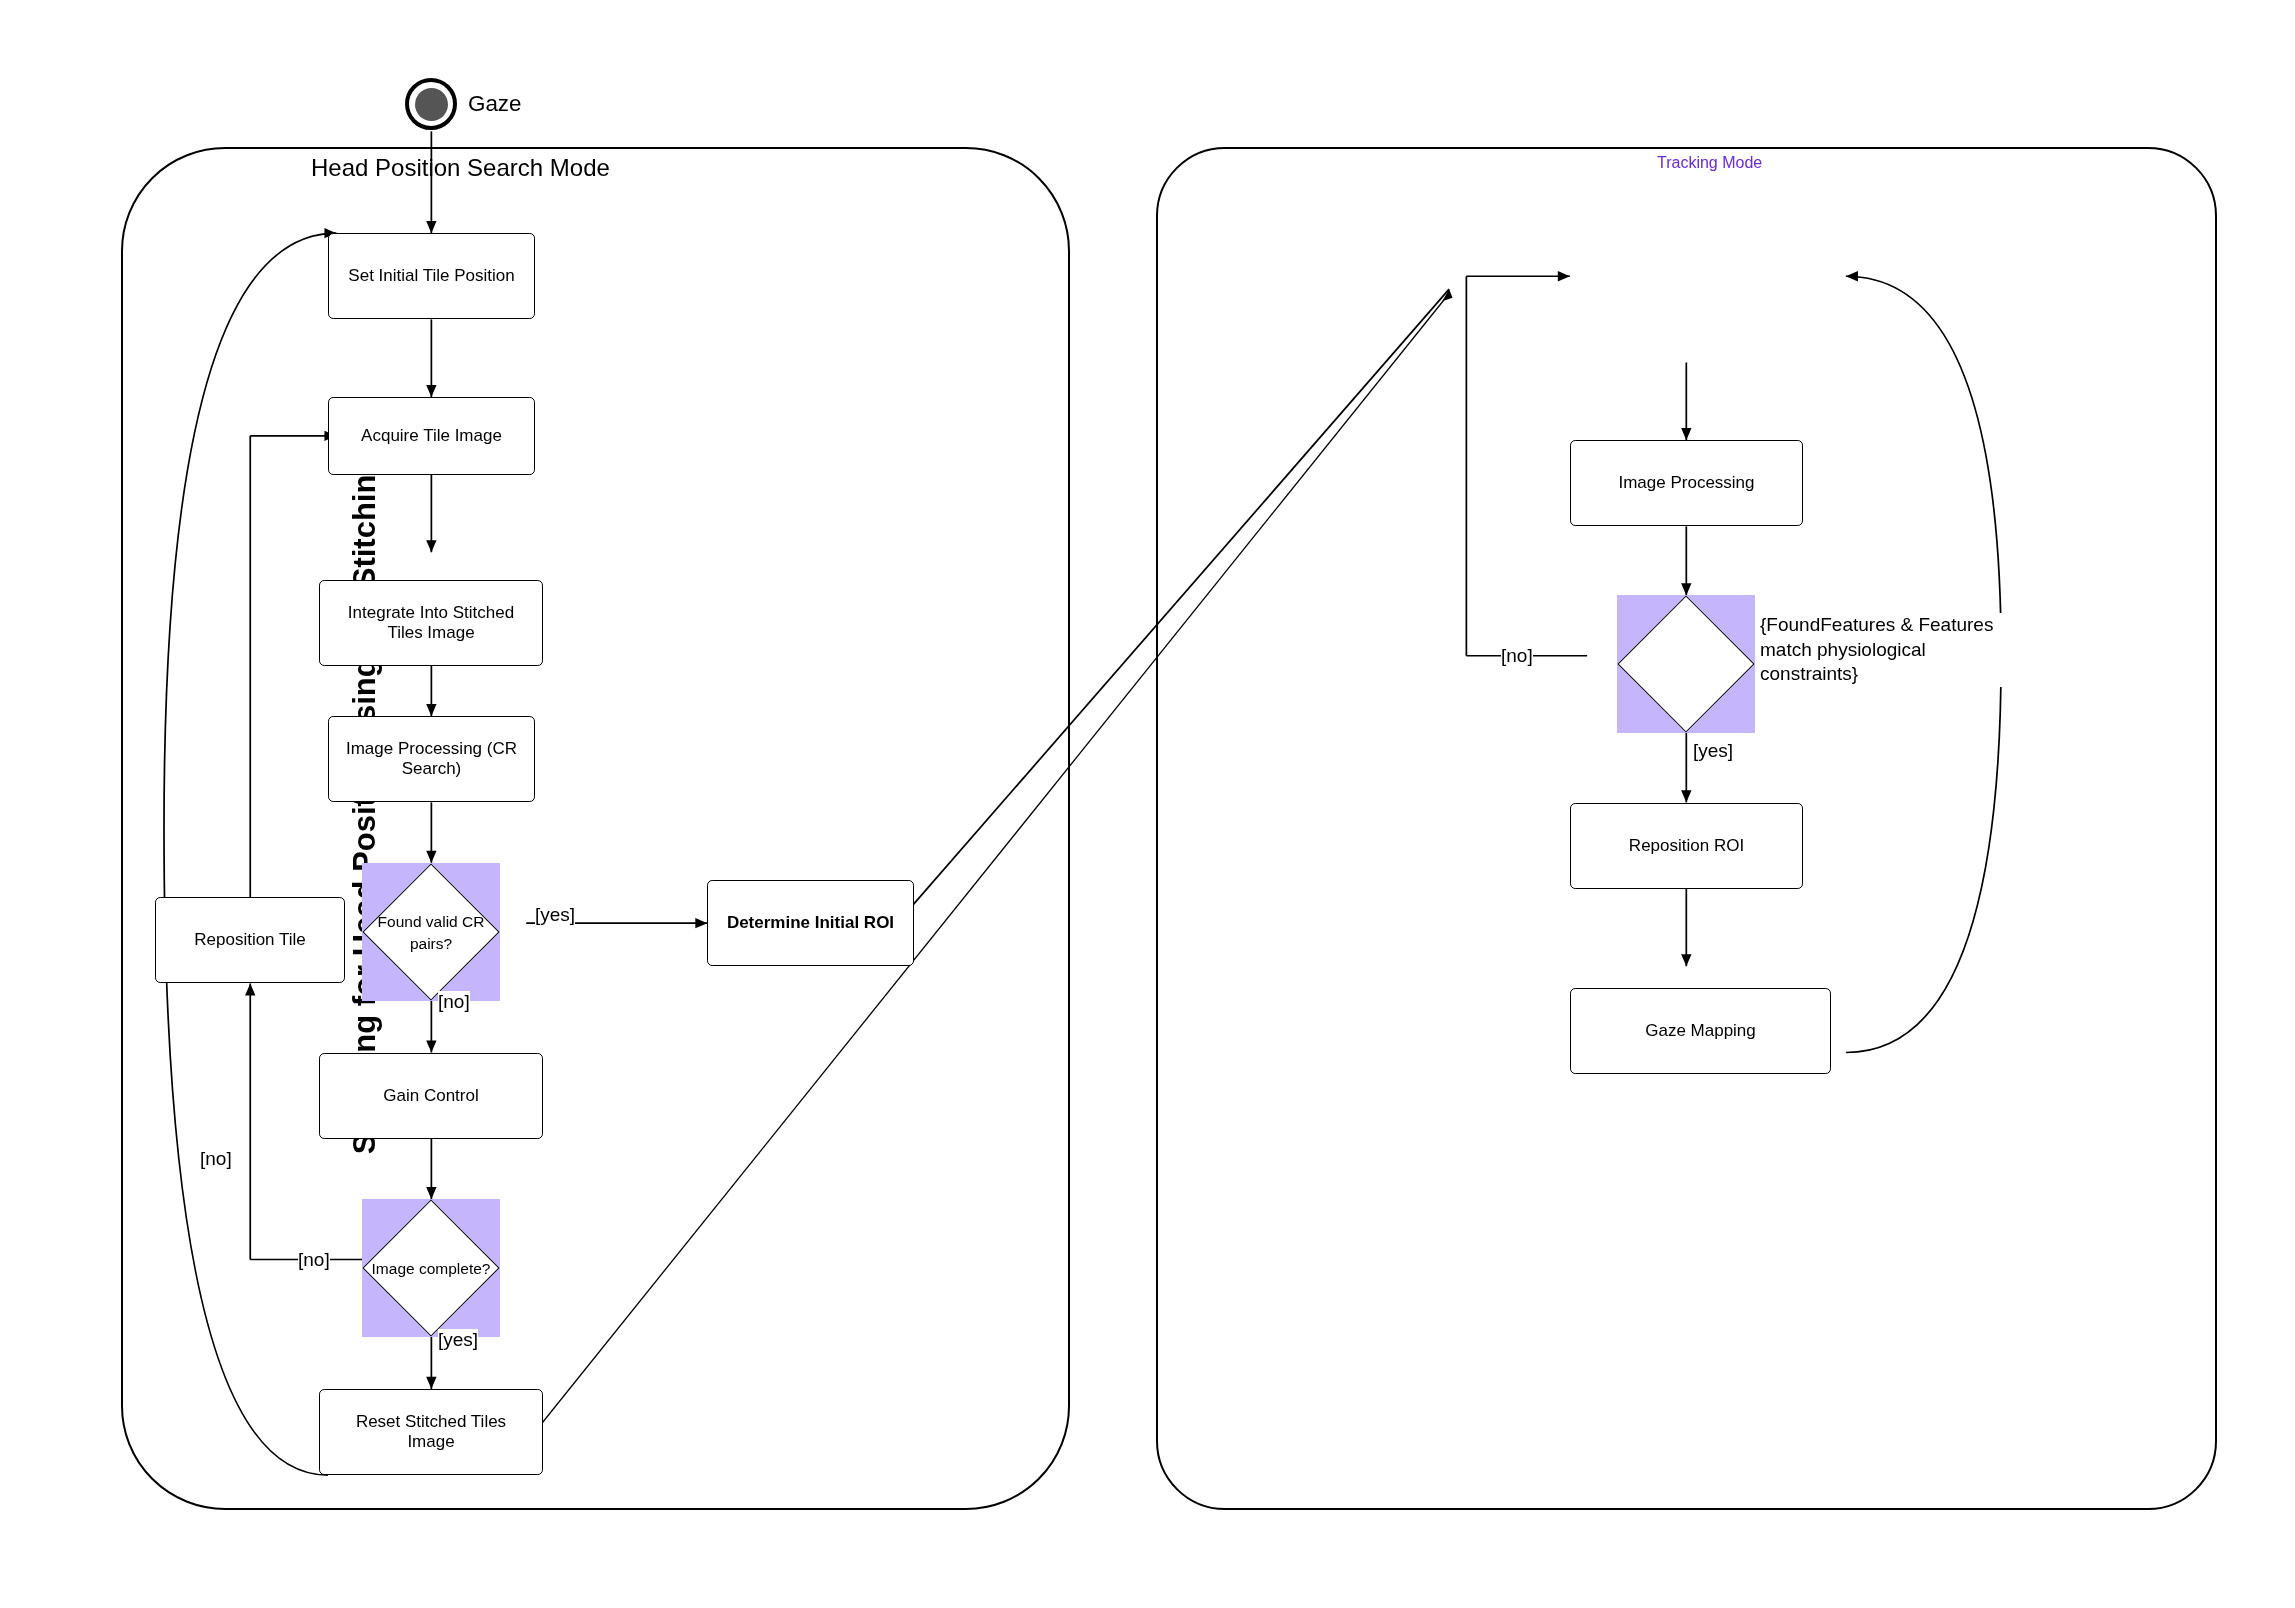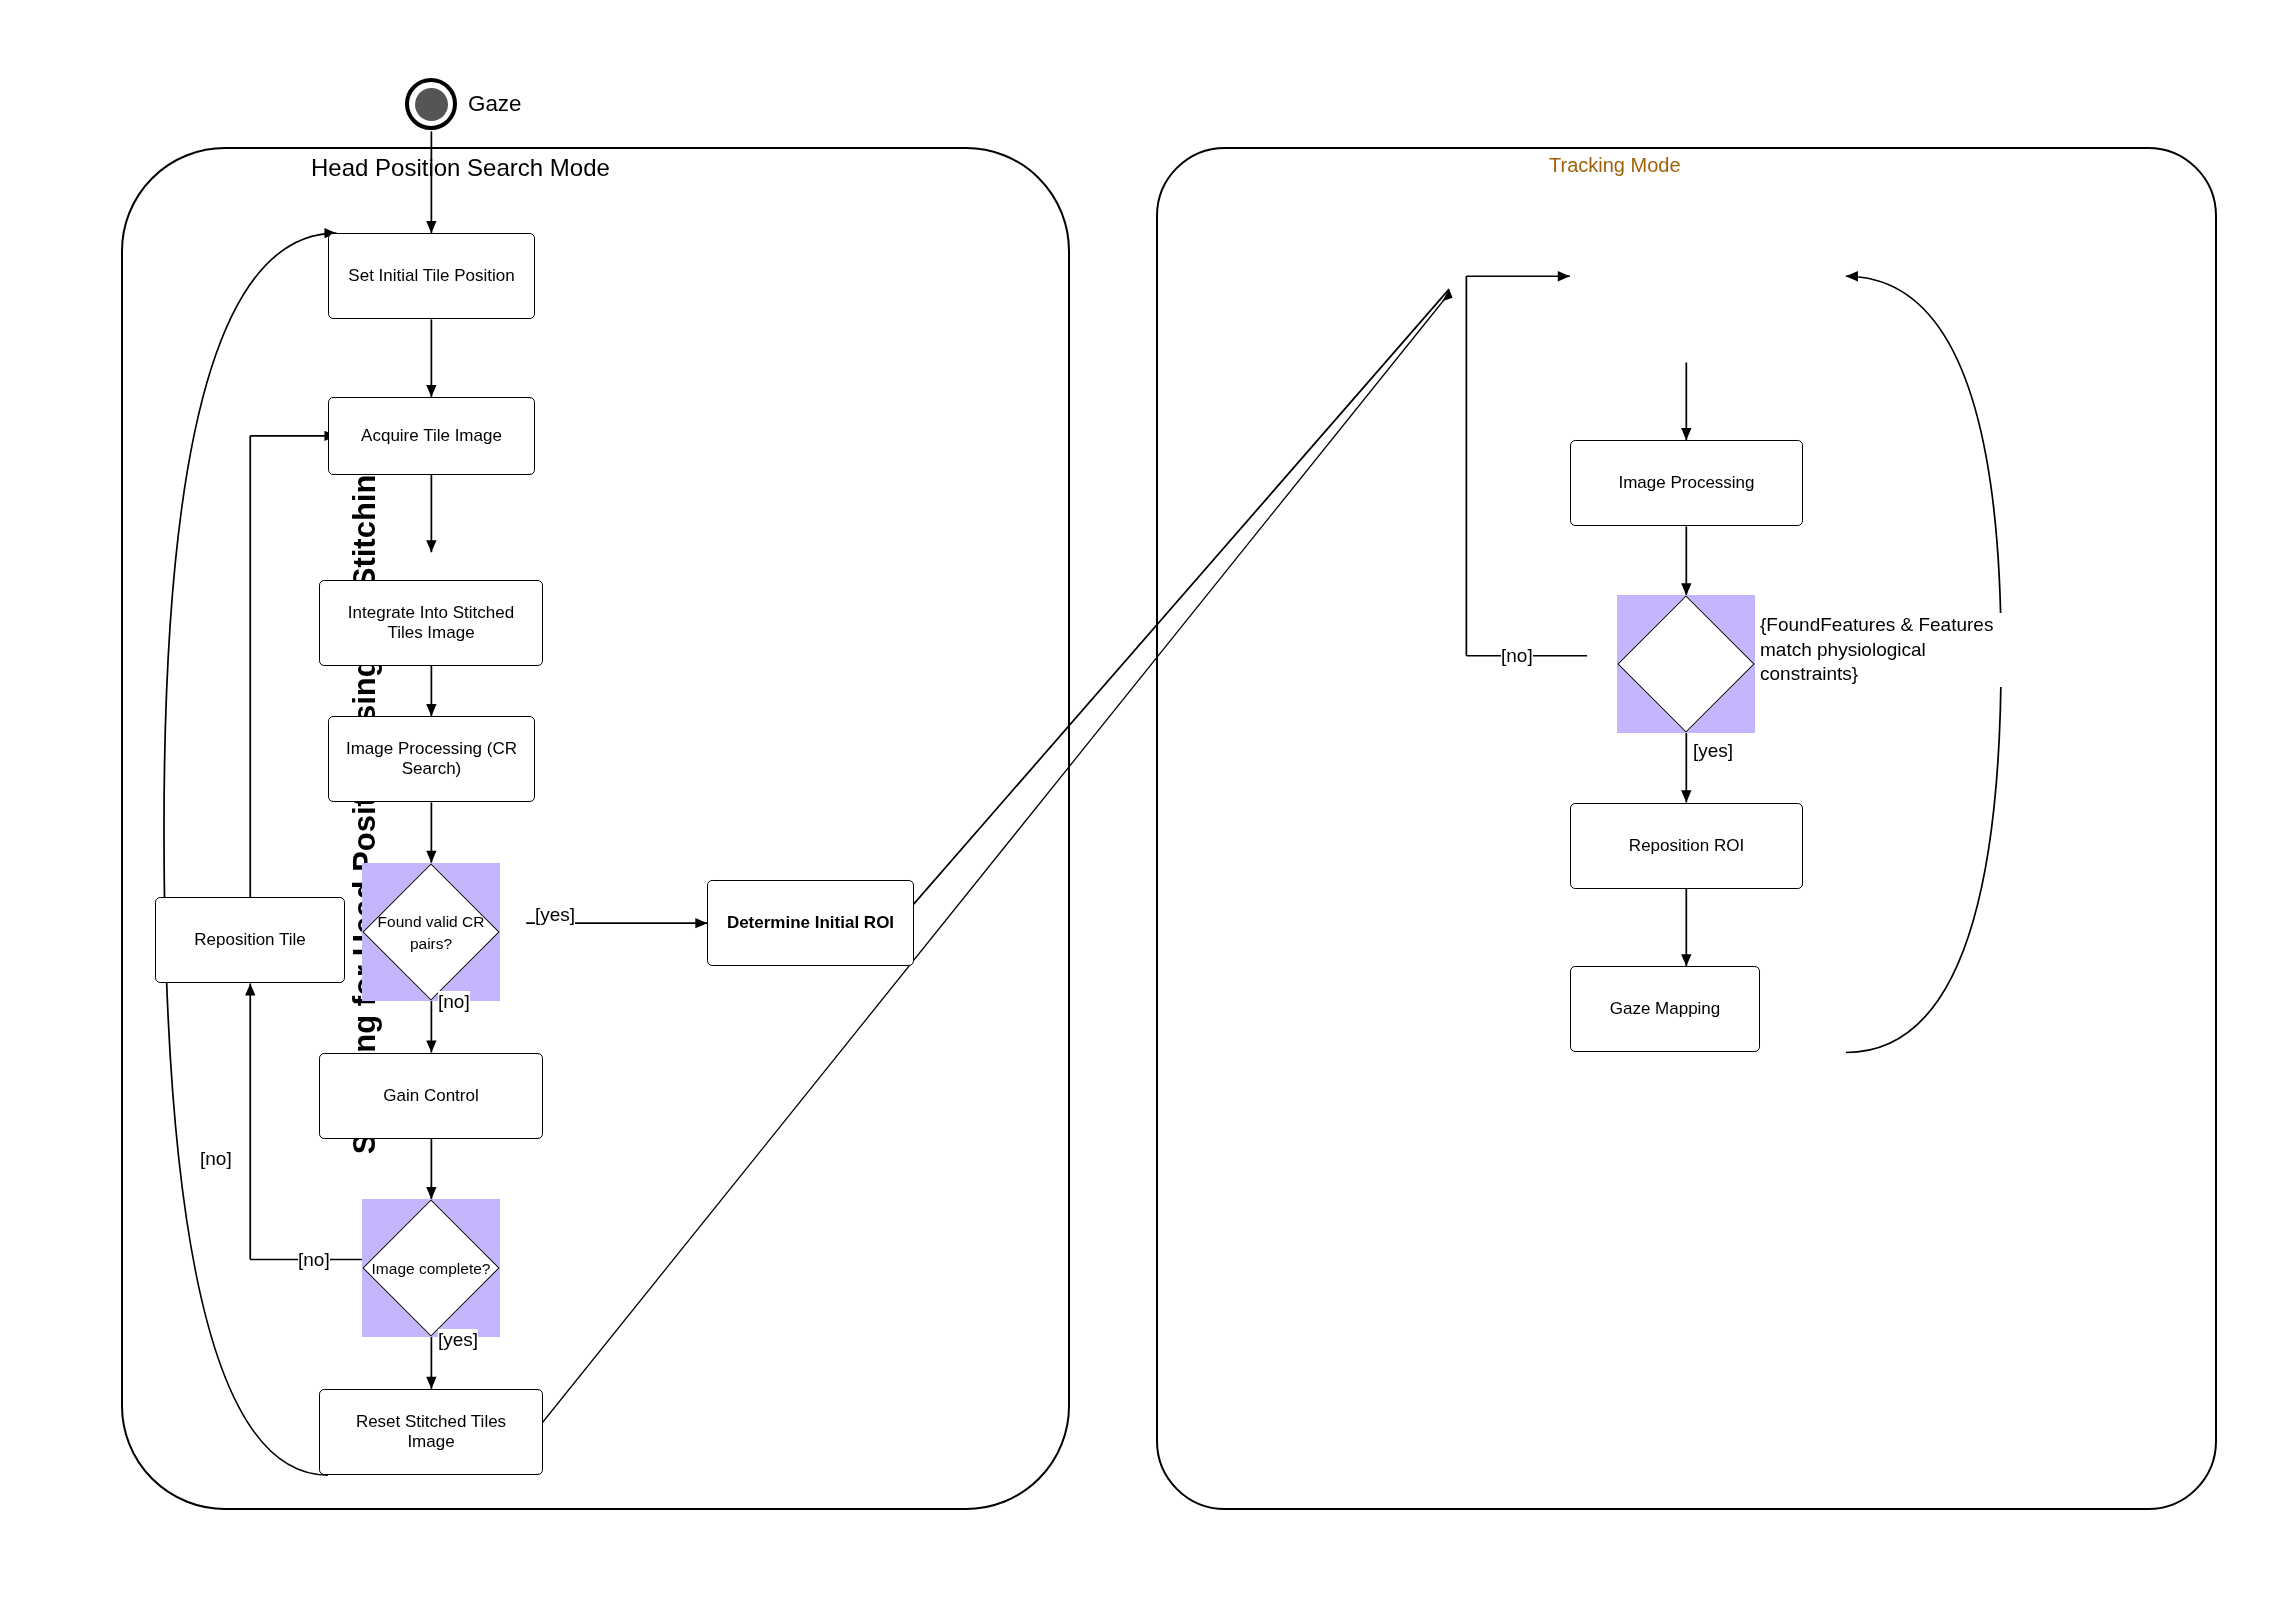--- a/index.html
+++ b/index.html
@@ -94,24 +94,24 @@
       left: 1087px;
       top: 95px;
       width: 1061px;
       height: 1363px;
       border: 2.6px solid #000;
       border-radius: 69px;
       background: transparent;
     }
     .right-container-label {
       position: absolute;
-      left: 1480px;
+      left: 1588px;
       top: 102px;
-      font-size: 20px;
-      color: #a16207;
+      font-size: 16px;
+      color: #6d28d9;
     }
 
     
     .flow-box {
       position: absolute;
       border: 1.7px solid #000;
       background: #fff;
       display: flex;
       align-items: center;
       justify-content: center;
@@ -324,20 +324,20 @@
     </div>
 
     <div class="arrow-label" style="left:1432px; top:593px;">[no]</div>
 
     <div class="arrow-label" style="left:1624px; top:688px;">[yes]</div>
 
     <div class="flow-box" style="left:1501px; top:751px; width:233px; height:86px;">
       <span>Reposition ROI</span>
     </div>
 
-    <div class="flow-box" style="left:1501px; top:914px; width:190px; height:86px;text-align:center;">
+    <div class="flow-box" style="left:1501px; top:936px; width:261px; height:86px;text-align:center;">
       <span>Gaze Mapping</span>
     </div>
 
   </div>
 
 </div>
 
 
 </body></html>

